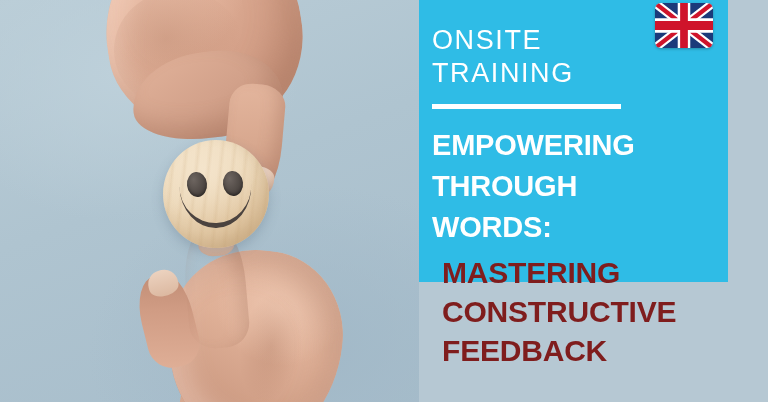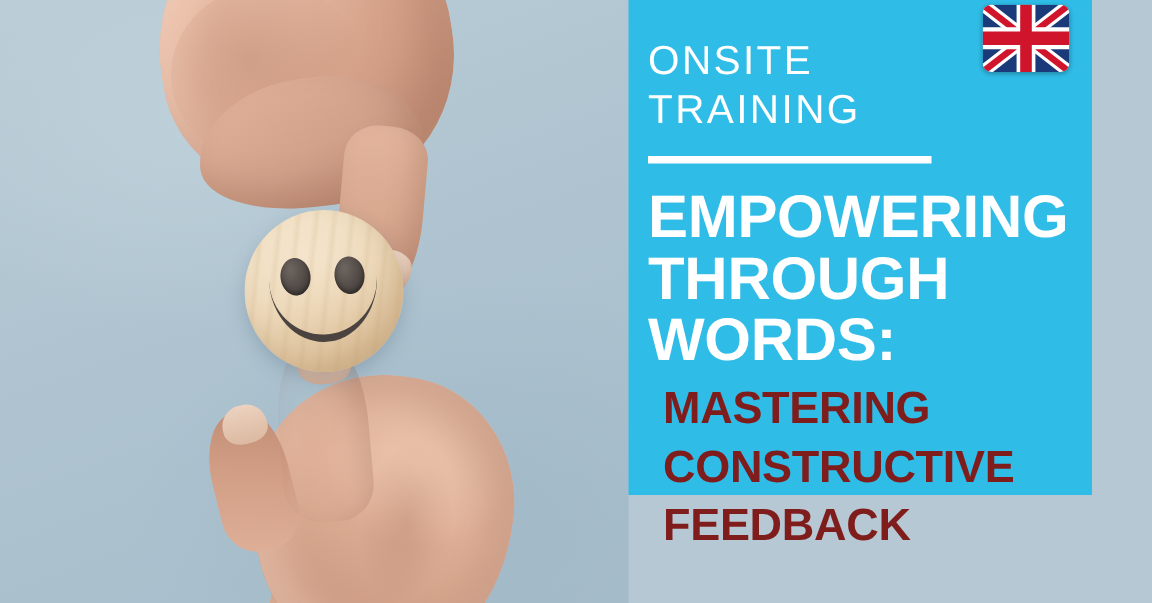--- a/index.html
+++ b/index.html
@@ -138,21 +138,21 @@
   .disc .mouth {
     position:absolute; left:17px; top:44px; width:72px; height:44px;
     border:0 solid transparent;
     border-bottom:5px solid #4b433f;
     border-radius:0 0 52% 52% / 0 0 100% 100%;
     transform:rotate(-2deg);
   }
 
   
   .panel {
-    position:absolute; left:419px; top:0; width:309px; height:330px;
+    position:absolute; left:419px; top:0; width:309px; height:282px;
     background:#2fbce6;
   }
 
   .kicker {
     position:absolute; left:13px; top:24px;
     color:#ffffff;
     font-size:27px;
     font-weight:300;
     letter-spacing:1.6px;
     line-height:33px;
@@ -161,21 +161,21 @@
   }
 
   .rule {
     position:absolute; left:13px; top:104px;
     width:189px; height:5px; background:#ffffff;
   }
 
   .title {
     position:absolute; left:13px; top:125px;
     color:#ffffff;
-    font-size:40px;
+    font-size:29px;
     font-weight:bold;
     letter-spacing:-0.2px;
     line-height:41px;
     text-transform:uppercase;
     white-space:pre-line;
   }
 
   .subtitle {
     position:absolute; left:23px; top:253px;
     color:#7f1d1d;

